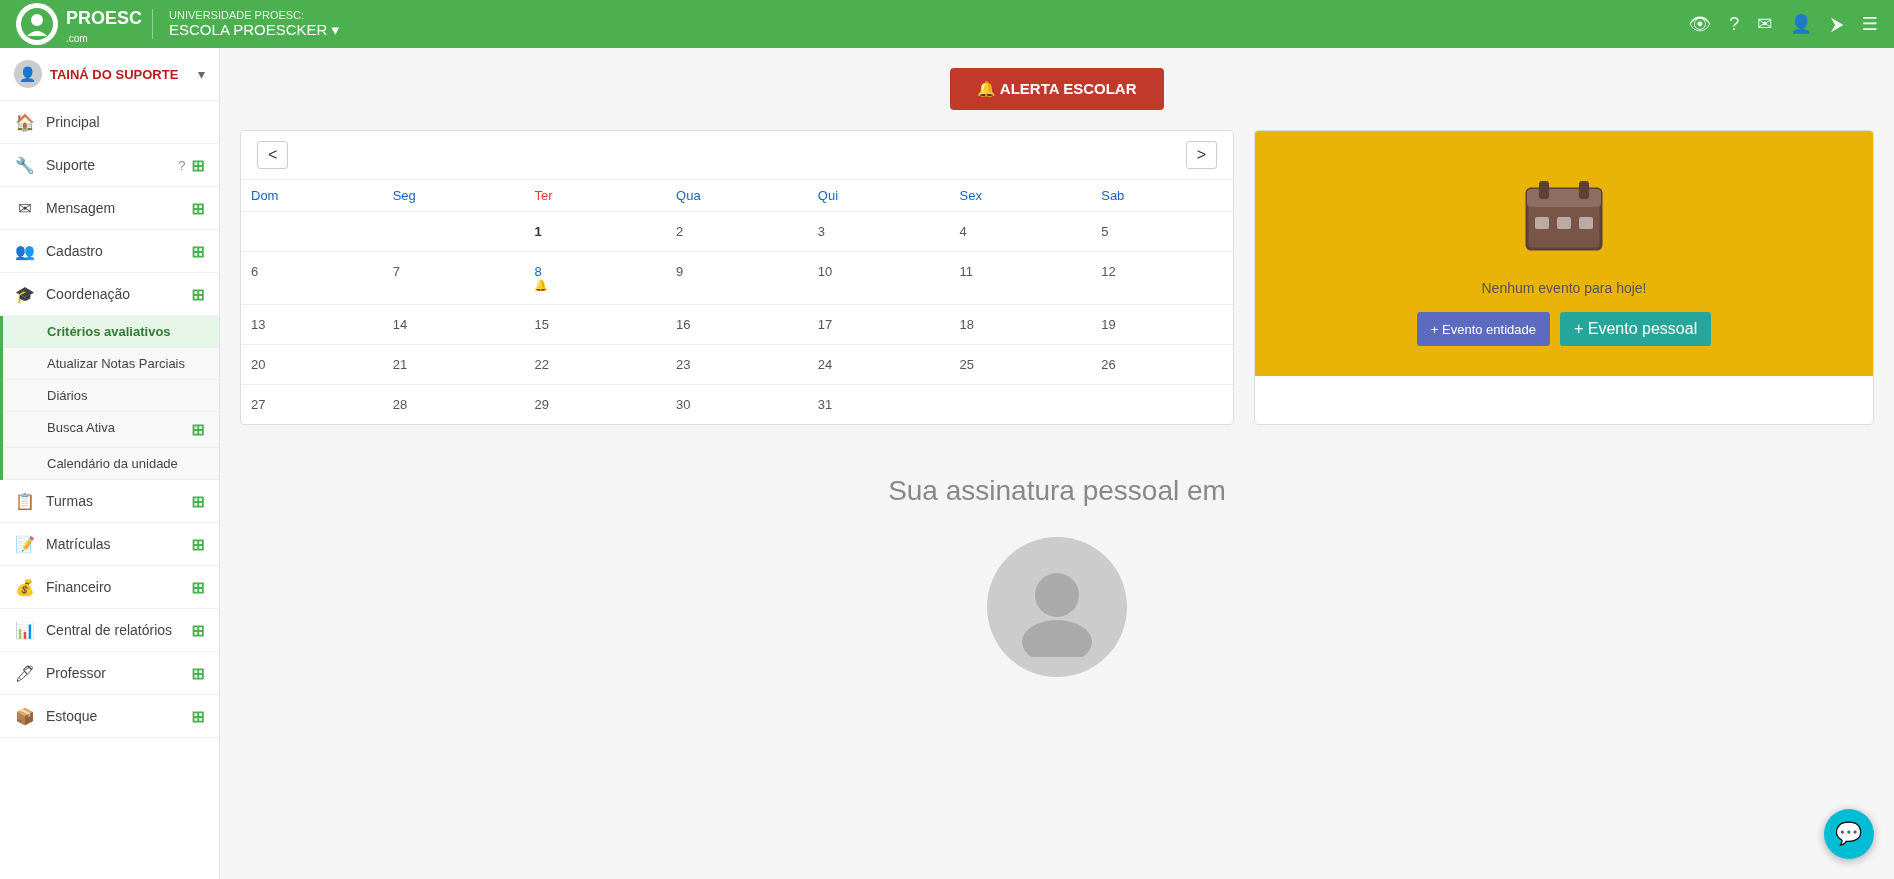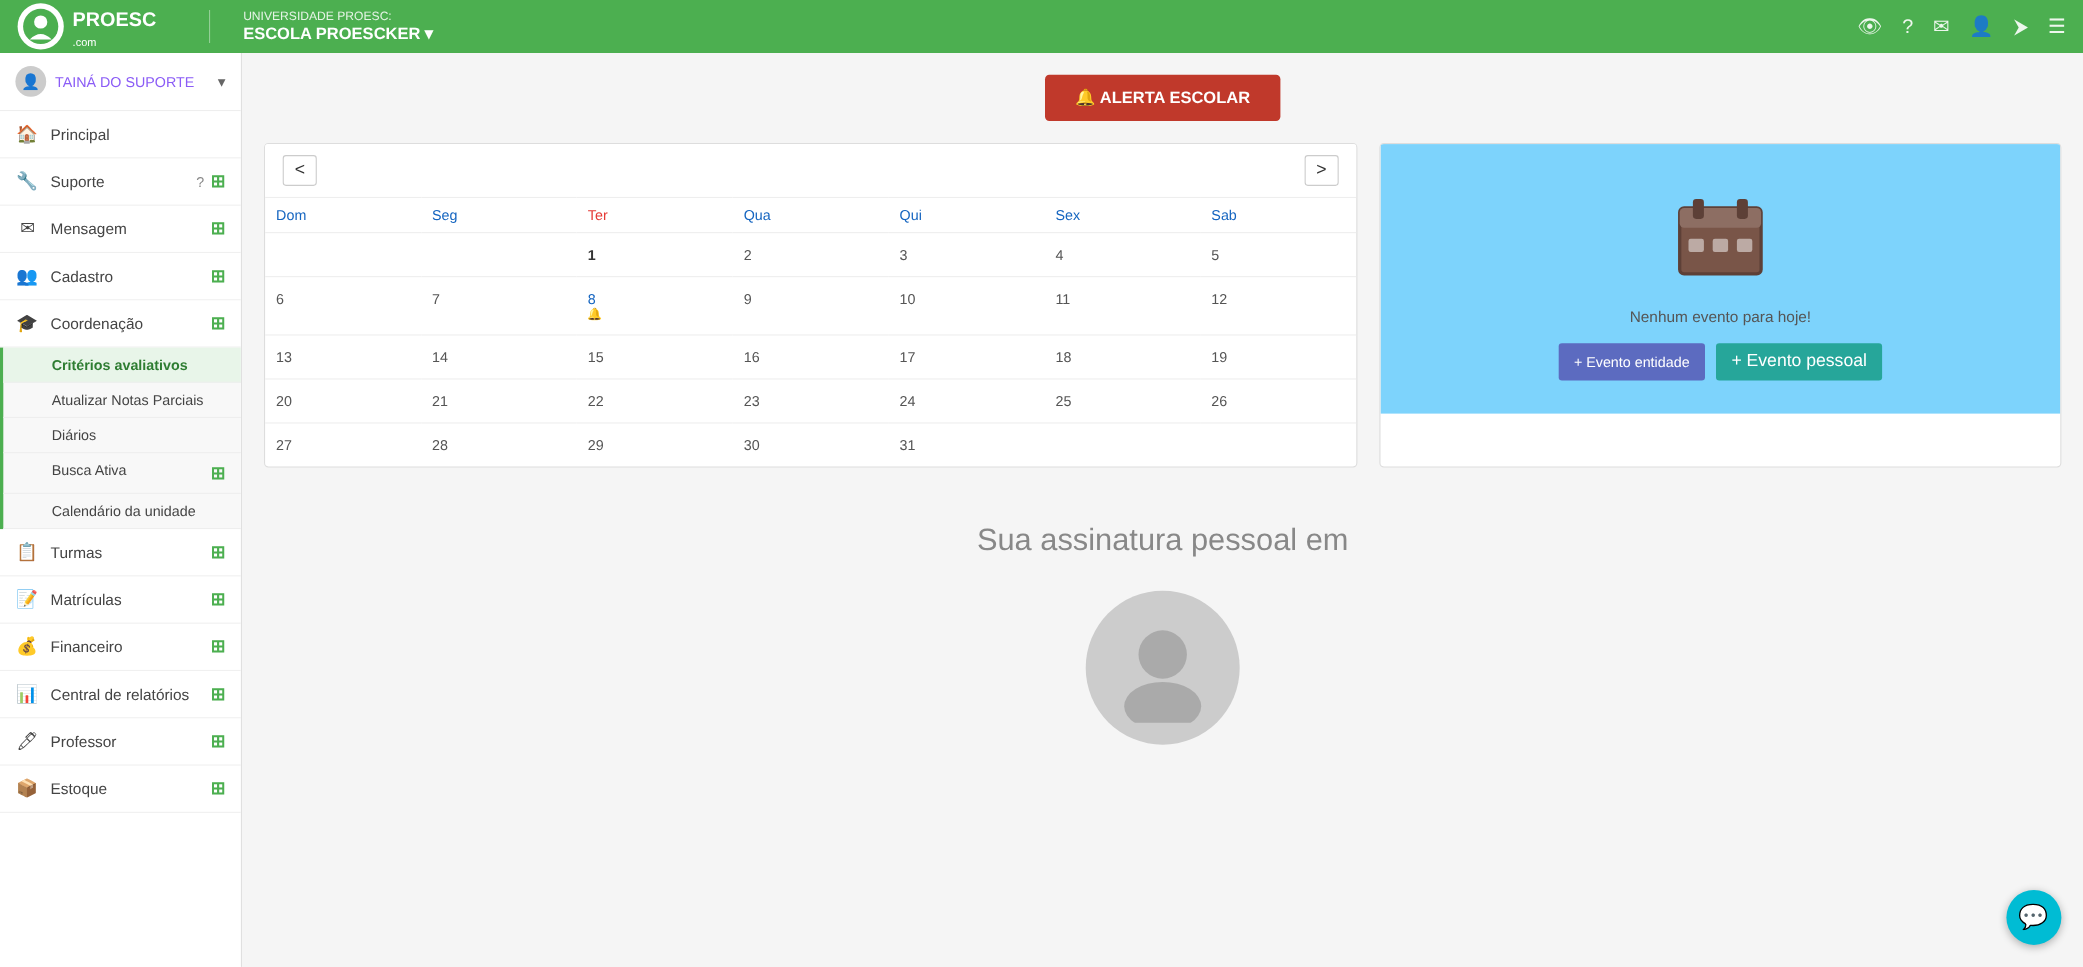--- a/index.html
+++ b/index.html
@@ -33,33 +33,32 @@
       background: white;
       border-radius: 50%;
       display: flex;
       align-items: center;
       justify-content: center;
       overflow: hidden;
     }
     .school-info {
       color: white;
       font-size: 12px;
-      padding-left: 30px;
+      padding-left: 16px;
       border-left: 1px solid rgba(255,255,255,0.4);
-      margin-left: 38px;
     }
     .school-info .univ-label {
       font-size: 11px;
       opacity: 0.85;
     }
     .school-name {
       font-size: 15px;
-      font-weight: bold;
-      display: flex;
-      align-items: flex-end;
+      font-weight: normal;
+      display: flex;
+      align-items: flex-start;
       gap: 4px;
     }
     .top-header-icons {
       display: flex;
       align-items: center;
       gap: 18px;
       color: white;
       font-size: 18px;
     }
     .top-icon {
@@ -94,22 +93,22 @@
       background: #ccc;
       border-radius: 50%;
       display: flex;
       align-items: center;
       justify-content: center;
       color: white;
       font-size: 14px;
     }
     .sidebar-user-name {
       font-size: 13px;
-      font-weight: normal;
-      color: #8b5cf6;
+      font-weight: bold;
+      color: #b91c1c;
     }
     .sidebar-item {
       display: flex;
       align-items: center;
       padding: 10px 14px;
       cursor: pointer;
       color: #444;
       border-bottom: 1px solid #f0f0f0;
       justify-content: space-between;
     }
@@ -265,21 +264,21 @@
       overflow: hidden;
     }
     .events-header {
       background: #c8e6c9;
       padding: 10px 16px;
       font-size: 14px;
       color: #333;
       text-align: center;
     }
     .events-body {
-      background: #7dd3fc;
+      background: #eab308;
       padding: 30px 20px;
       display: flex;
       flex-direction: column;
       align-items: center;
       gap: 16px;
       min-height: 200px;
     }
     .no-events-text {
       color: #555;
       font-size: 14px;

